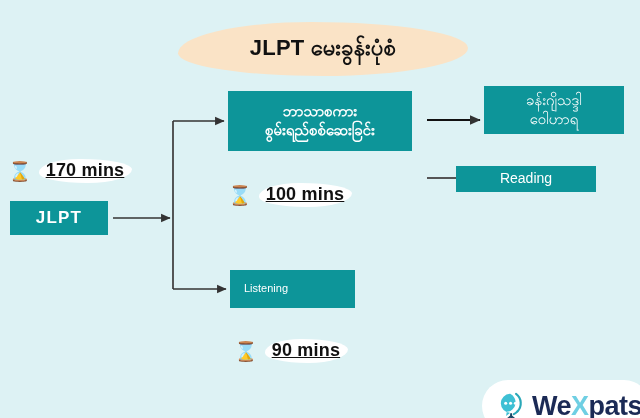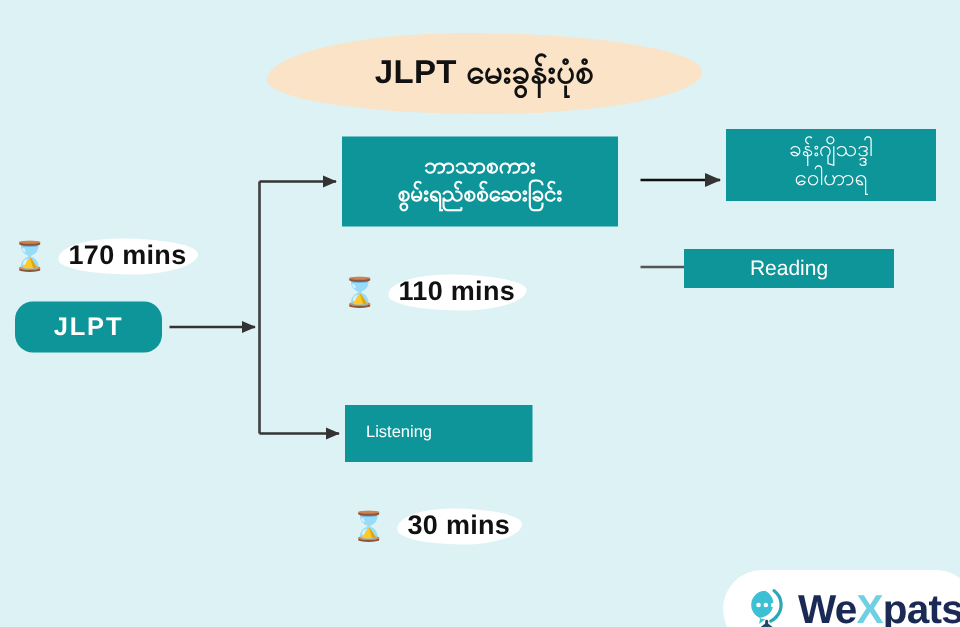--- a/index.html
+++ b/index.html
@@ -66,21 +66,20 @@
     box-sizing: border-box;
   }
   .box-jlpt {
     left: 10px;
     top: 201px;
     width: 98px;
     height: 34px;
     font-size: 17px;
     font-weight: bold;
     letter-spacing: 1.2px;
-    border-radius: 12px;
   }
   .box-lang {
     left: 228px;
     top: 91px;
     width: 184px;
     height: 60px;
     font-size: 15px;
     padding: 0 6px;
     font-weight: bold;
   }
@@ -140,20 +139,21 @@
     border-radius: 44% 56% 48% 52% / 56% 44% 58% 42%;
     z-index: 0;
   }
   .time-text {
     position: relative;
     z-index: 1;
     font-size: 18px;
     font-weight: bold;
     color: #111111;
     letter-spacing: 0.2px;
+    text-decoration: underline;
   }
   .time-170 { left: 8px; top: 158px; }
   .time-110 { left: 228px; top: 182px; }
   .time-60  { left: 234px; top: 338px; }
 
   
   #connectors {
     position: absolute;
     left: 0;
     top: 0;
@@ -238,21 +238,21 @@
   <div class="box box-lang">
     <span>
       <span>ဘာသာစကား</span><br>
       <span>စွမ်းရည်စစ်ဆေးခြင်း</span>
     </span>
   </div>
 
   <div class="time-label time-110">
     <span class="hourglass">⌛</span>
     <span class="time-text-wrap">
-      <span class="time-text">110 mins</span>
+      <span class="time-text">100 mins</span>
     </span>
   </div>
 
   <div class="box box-kanji">
     <span>
       <span>ခန်းဂျိသဒ္ဒါ</span><br>
       <span>ဝေါဟာရ</span>
     </span>
   </div>
 
@@ -260,21 +260,21 @@
     <span>Reading</span>
   </div>
 
   <div class="box box-listening">
     <span>Listening</span>
   </div>
 
   <div class="time-label time-60">
     <span class="hourglass">⌛</span>
     <span class="time-text-wrap">
-      <span class="time-text">30 mins</span>
+      <span class="time-text">90 mins</span>
     </span>
   </div>
 
   <div class="logo">
     <svg class="logo-icon" viewBox="0 0 40 40" xmlns="http://www.w3.org/2000/svg">
 
       <path d="M24.5 6.5 a13 13 0 0 1 1.5 19.5" fill="none" stroke="#2aa8b8" stroke-width="2.4" stroke-linecap="round"></path>
       <path d="M26 26 a13 13 0 0 1 -4 3" fill="none" stroke="#2aa8b8" stroke-width="2.4" stroke-linecap="round"></path>
 
       <path d="M19 29 L19 34" stroke="#1b4a66" stroke-width="2.2" stroke-linecap="round"></path>

